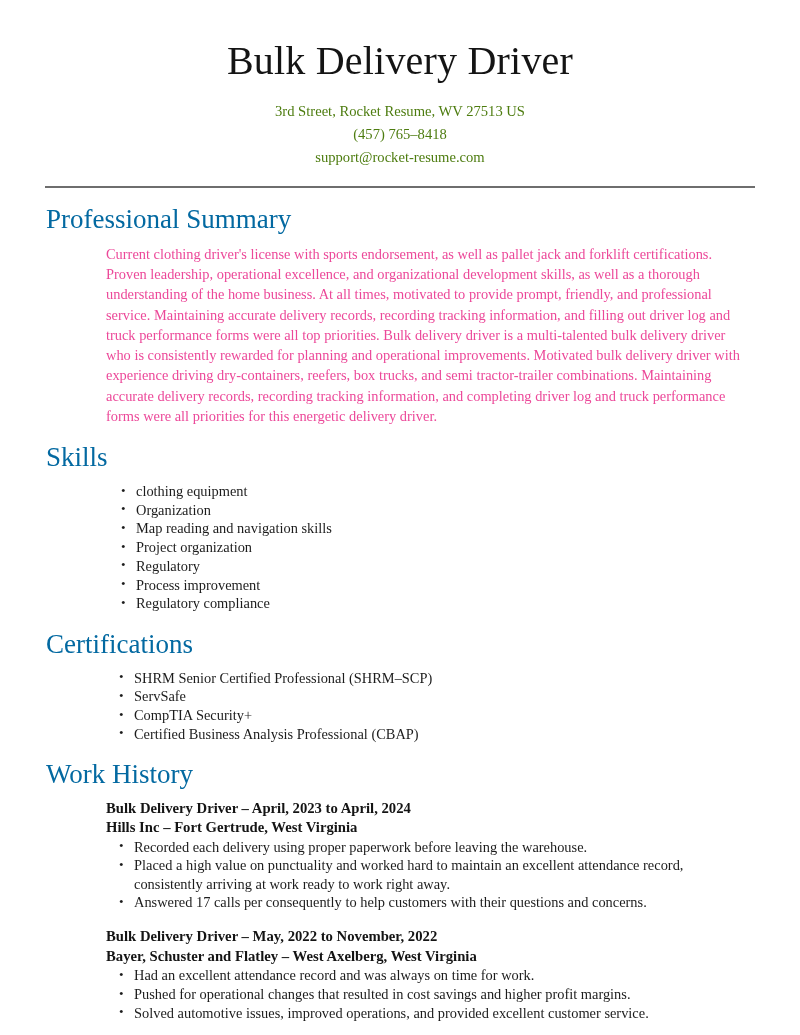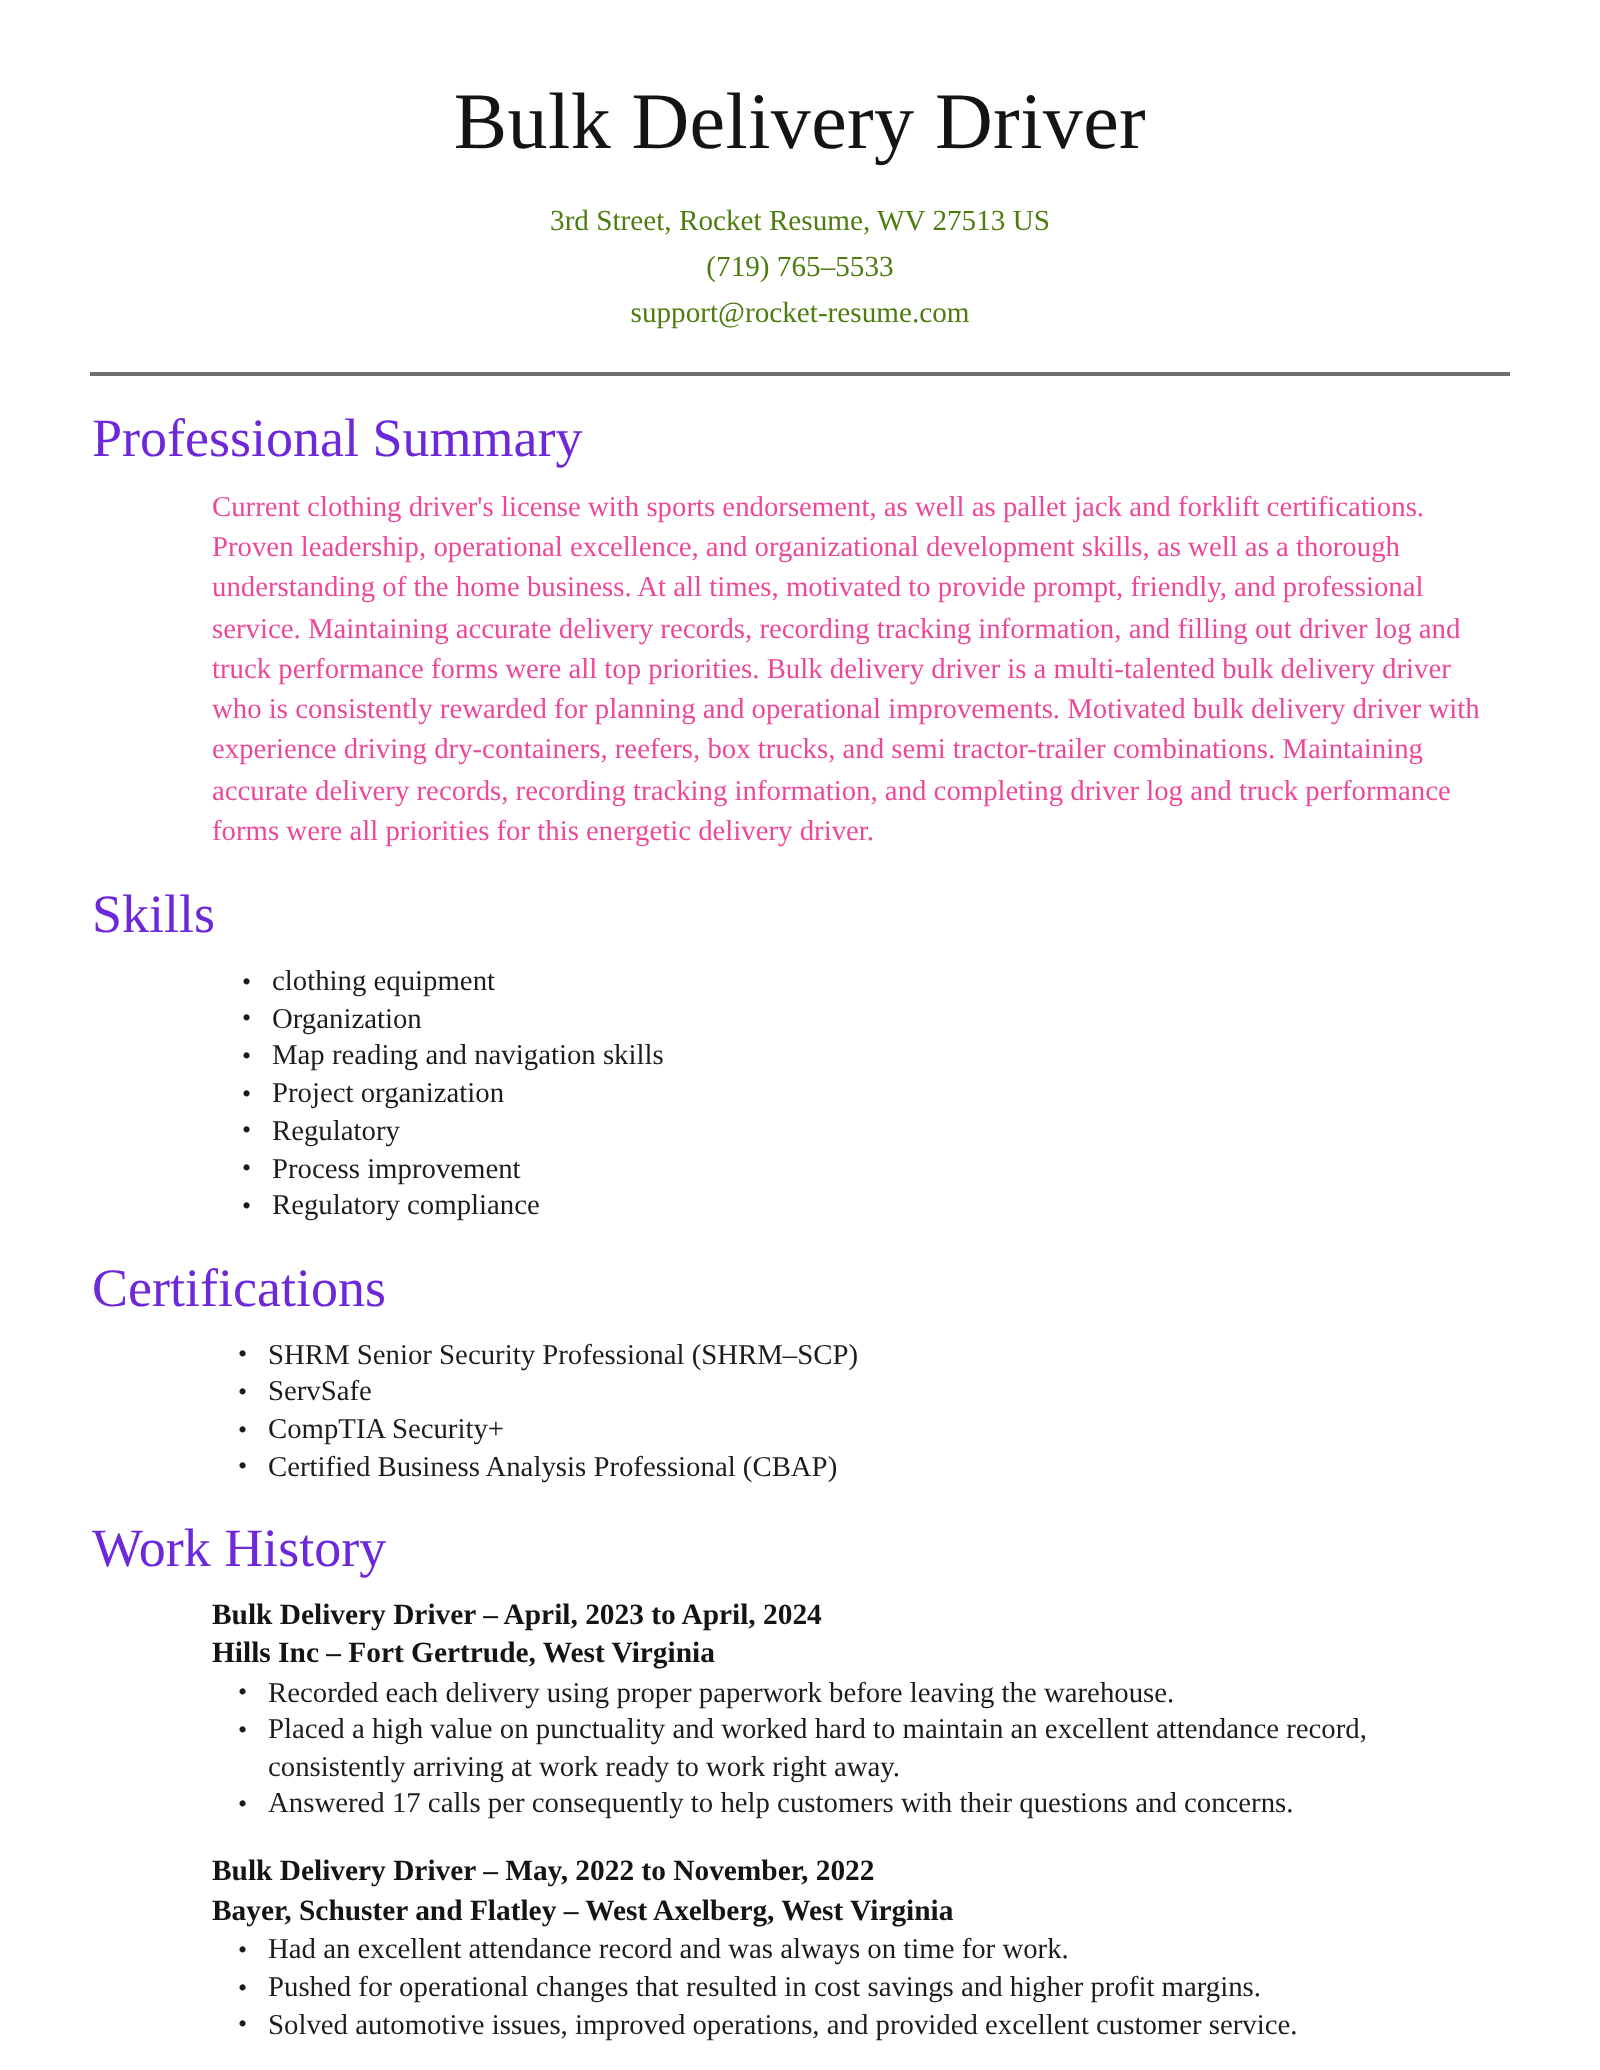--- a/index.html
+++ b/index.html
@@ -50,21 +50,21 @@
 
   
   .section {
     padding: 0 45px 0 46px;
   }
   .section-title {
     font-size: 27px;
     font-weight: 400;
     line-height: 1.1;
     margin: 17px 0 9px 0;
-    color: #6d28d9;
+    color: #0369a1;
   }
 
   .section-body {
     padding-left: 60px;
   }
 
   .summary-text {
     font-size: 14.4px;
     line-height: 20.3px;
     text-align: left;
@@ -131,21 +131,21 @@
   }
 </style>
 </head>
 <body>
 
 <div class="page">
 
   <div class="resume-header">
     <h1 class="resume-name">Bulk Delivery Driver</h1>
     <div class="contact-line">3rd Street, Rocket Resume, WV 27513 US</div>
-    <div class="contact-line">(719) 765–5533</div>
+    <div class="contact-line">(457) 765–8418</div>
     <div class="contact-line">support@rocket-resume.com</div>
   </div>
   <hr class="header-rule">
 
   <div class="section">
     <h2 class="section-title">Professional Summary</h2>
     <div class="section-body">
       <p class="summary-text">Current clothing driver's license with sports endorsement, as well as pallet jack and forklift certifications. Proven leadership, operational excellence, and organizational development skills, as well as a thorough understanding of the home business. At all times, motivated to provide prompt, friendly, and professional service. Maintaining accurate delivery records, recording tracking information, and filling out driver log and truck performance forms were all top priorities. Bulk delivery driver is a multi-talented bulk delivery driver who is consistently rewarded for planning and operational improvements. Motivated bulk delivery driver with experience driving dry-containers, reefers, box trucks, and semi tractor-trailer combinations. Maintaining accurate delivery records, recording tracking information, and completing driver log and truck performance forms were all priorities for this energetic delivery driver.</p>
     </div>
   </div>
@@ -166,21 +166,21 @@
           <li>Regulatory compliance</li>
         </ul>
       </div>
     </div>
   </div>
 
   <div class="section">
     <h2 class="section-title">Certifications</h2>
     <div class="section-body">
       <ul class="bullets">
-        <li>SHRM Senior Security Professional (SHRM–SCP)</li>
+        <li>SHRM Senior Certified Professional (SHRM–SCP)</li>
         <li>ServSafe</li>
         <li>CompTIA Security+</li>
         <li>Certified Business Analysis Professional (CBAP)</li>
       </ul>
     </div>
   </div>
 
   <div class="section">
     <h2 class="section-title">Work History</h2>
 

